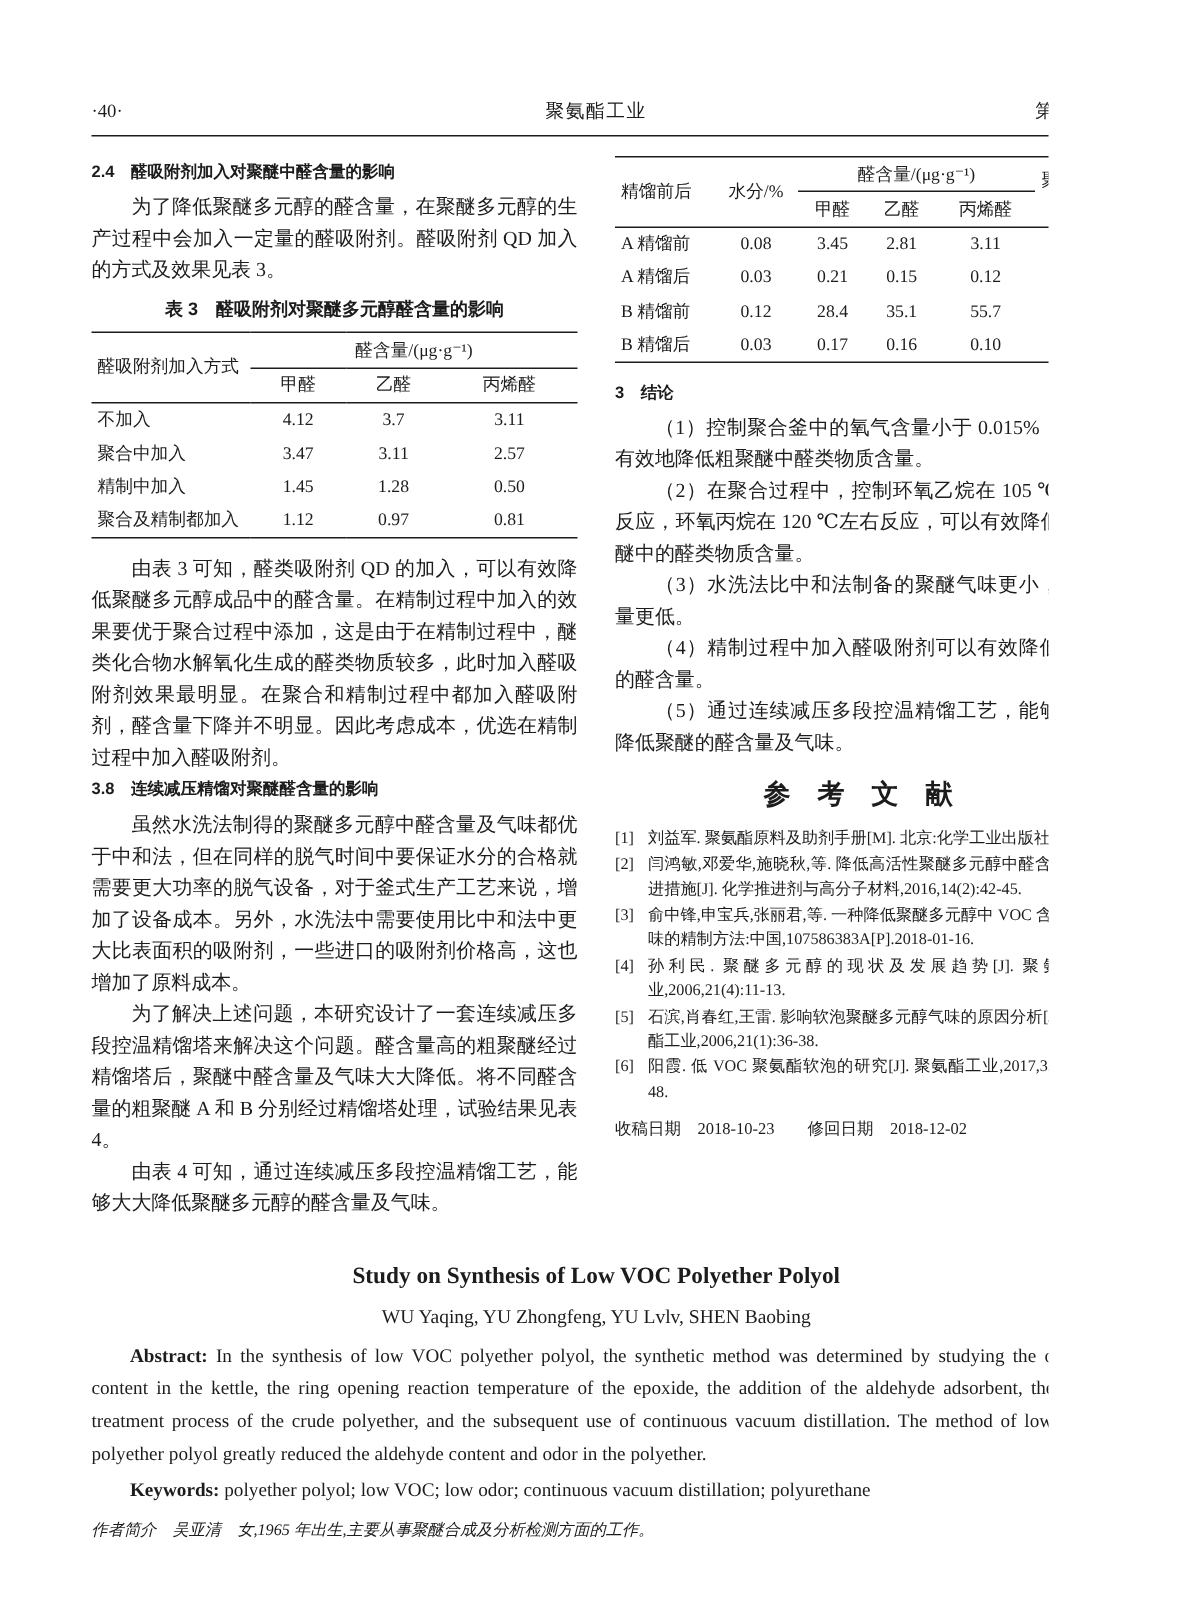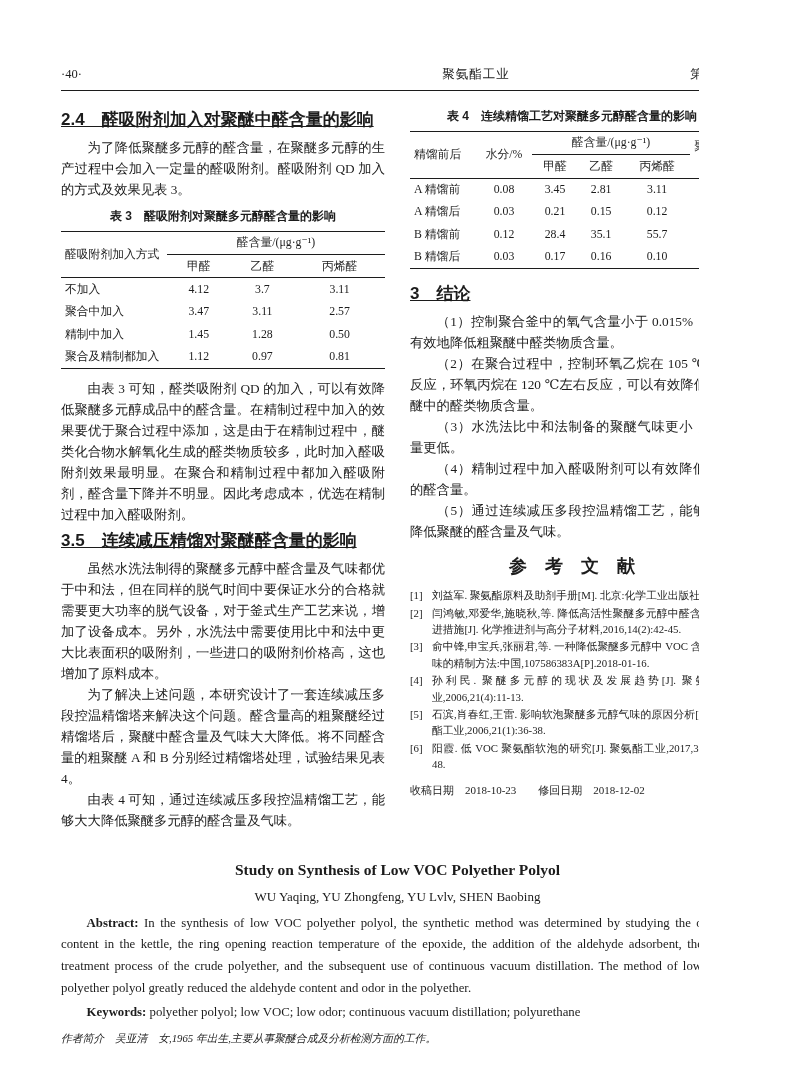--- a/index.html
+++ b/index.html
@@ -14,29 +14,29 @@
   .content { position: absolute; left: 61px; top: 66px; width: 673px; }
 
   
   .page-header {
     display: flex; align-items: baseline;
     font-size: 12.5px;
     padding-bottom: 7px;
     border-bottom: 1.6px solid #1c1c1c;
   }
   .page-header .ph-left  { flex: 1; text-align: left; }
-  .page-header .ph-mid   { flex: 1; text-align: right; letter-spacing: 1px; }
+  .page-header .ph-mid   { flex: 1; text-align: center; letter-spacing: 1px; }
   .page-header .ph-right { flex: 1; text-align: right; }
 
   
   .columns { display: flex; gap: 25px; margin-top: 13px; }
   .col { width: 324px; font-size: 13.3px; line-height: 1.58; text-align: justify; }
 
-  .sec-heading { font-weight: bold; font-size: 17px; margin: 3px 0 3px; text-align: left;
-                 font-family: "Liberation Sans", "DejaVu Sans", sans-serif; text-decoration: underline; }
+  .sec-heading { font-weight: bold; font-size: 11px; margin: 3px 0 3px; text-align: left;
+                 font-family: "Liberation Sans", "DejaVu Sans", sans-serif; }
   .body-para { margin: 0; text-indent: 2em; }
 
   
   .tbl-block { margin: 7px 0 9px; }
   .tbl-title { text-align: center; font-weight: bold; font-size: 12px; margin: 3px 0 5px;
                font-family: "Liberation Sans", "DejaVu Sans", sans-serif; }
   table.paper-table {
     width: 100%; border-collapse: collapse;
     border-top: 1.6px solid #1c1c1c; border-bottom: 1.6px solid #1c1c1c;
     font-size: 11.8px; line-height: 1.3;
@@ -131,29 +131,28 @@
                 <td class="left-cell">聚合及精制都加入</td>
                 <td>1.12</td>
                 <td>0.97</td>
                 <td>0.81</td>
               </tr>
             </tbody>
           </table>
         </div>
 
         <p class="body-para">由表 3 可知，醛类吸附剂 QD 的加入，可以有效降低聚醚多元醇成品中的醛含量。在精制过程中加入的效果要优于聚合过程中添加，这是由于在精制过程中，醚类化合物水解氧化生成的醛类物质较多，此时加入醛吸附剂效果最明显。在聚合和精制过程中都加入醛吸附剂，醛含量下降并不明显。因此考虑成本，优选在精制过程中加入醛吸附剂。</p>
-        <div class="sec-heading">3.5　连续减压精馏对聚醚醛含量的影响</div>
+        <div class="sec-heading">3.8　连续减压精馏对聚醚醛含量的影响</div>
         <p class="body-para">虽然水洗法制得的聚醚多元醇中醛含量及气味都优于中和法，但在同样的脱气时间中要保证水分的合格就需要更大功率的脱气设备，对于釜式生产工艺来说，增加了设备成本。另外，水洗法中需要使用比中和法中更大比表面积的吸附剂，一些进口的吸附剂价格高，这也增加了原料成本。</p>
         <p class="body-para">为了解决上述问题，本研究设计了一套连续减压多段控温精馏塔来解决这个问题。醛含量高的粗聚醚经过精馏塔后，聚醚中醛含量及气味大大降低。将不同醛含量的粗聚醚 A 和 B 分别经过精馏塔处理，试验结果见表 4。</p>
         <p class="body-para">由表 4 可知，通过连续减压多段控温精馏工艺，能够大大降低聚醚多元醇的醛含量及气味。</p>
       </div>
 
       <div class="col">
         <div class="tbl-block" style="margin-top:0;">
-          <div class="tbl-title">表 4　连续精馏工艺对聚醚多元醇醛含量的影响</div>
           <table class="paper-table">
             <thead>
               <tr>
                 <th rowspan="2" class="t4-c0 hdr-mid left-cell">精馏前后</th>
                 <th rowspan="2" class="t4-c1 hdr-mid">水分/%</th>
                 <th colspan="3" class="group-hdr">醛含量/(μg·g⁻¹)</th>
                 <th rowspan="2" class="t4-odor hdr-mid">聚醚气味</th>
               </tr>
               <tr>
                 <th class="hdr-mid">甲醛</th>

